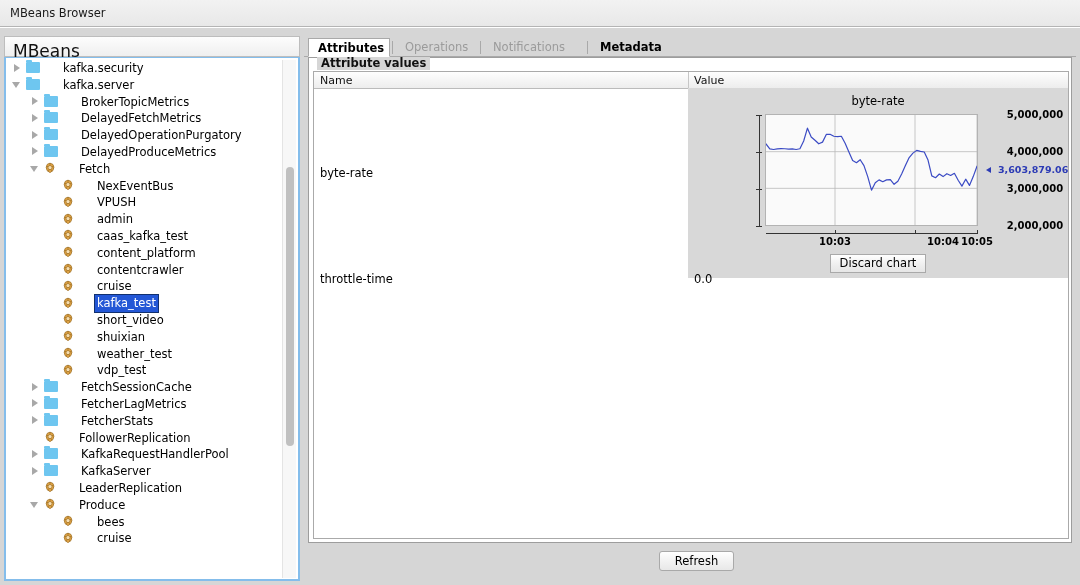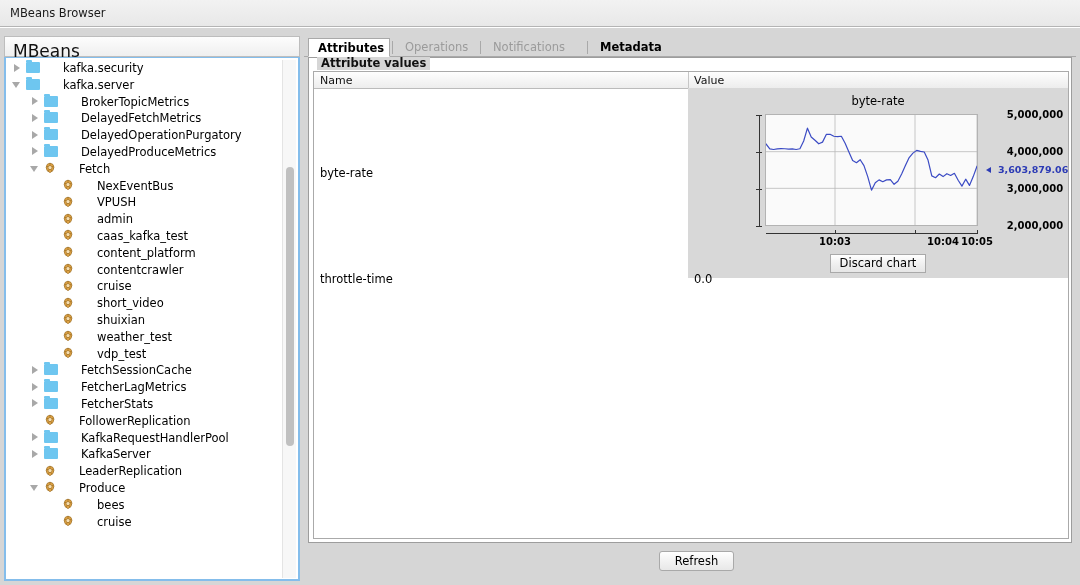--- a/index.html
+++ b/index.html
@@ -430,20 +430,25 @@
           <div class="tree-row"><span style="display: inline-block; width: 42px;"></span><span class="twisty "></span><span style="display: inline-block; width: 4px;"></span><span class="icon-bean"><svg width="12" height="12" viewBox="0 0 12 12">
                 <path d="M2.2 5.2 L3.4 2.2 L6 1.2 L8.8 2.3 L9.9 5.2 L8.9 8.6 L6 10.6 L3.1 8.6 Z" fill="#e8a94a" stroke="#9a6b1d" stroke-width="0.8"></path>
                 <circle cx="6" cy="5.6" r="2.1" fill="#f6ddb0" stroke="#9a6b1d" stroke-width="0.7"></circle>
                 <path d="M6 1.2 L6 3.4 M2.6 4.1 L4.3 5.0 M9.5 4.1 L7.8 5.0 M4.2 9.4 L5.2 7.6 M7.9 9.4 L6.9 7.6" stroke="#9a6b1d" stroke-width="0.7" fill="none"></path>
               </svg></span><span class="tree-label">contentcrawler</span></div>
           <div class="tree-row"><span style="display: inline-block; width: 42px;"></span><span class="twisty "></span><span style="display: inline-block; width: 4px;"></span><span class="icon-bean"><svg width="12" height="12" viewBox="0 0 12 12">
                 <path d="M2.2 5.2 L3.4 2.2 L6 1.2 L8.8 2.3 L9.9 5.2 L8.9 8.6 L6 10.6 L3.1 8.6 Z" fill="#e8a94a" stroke="#9a6b1d" stroke-width="0.8"></path>
                 <circle cx="6" cy="5.6" r="2.1" fill="#f6ddb0" stroke="#9a6b1d" stroke-width="0.7"></circle>
                 <path d="M6 1.2 L6 3.4 M2.6 4.1 L4.3 5.0 M9.5 4.1 L7.8 5.0 M4.2 9.4 L5.2 7.6 M7.9 9.4 L6.9 7.6" stroke="#9a6b1d" stroke-width="0.7" fill="none"></path>
               </svg></span><span class="tree-label">cruise</span></div>
+          <div class="tree-row selected"><span style="display: inline-block; width: 42px;"></span><span class="twisty "></span><span style="display: inline-block; width: 4px;"></span><span class="icon-bean"><svg width="12" height="12" viewBox="0 0 12 12">
+                <path d="M2.2 5.2 L3.4 2.2 L6 1.2 L8.8 2.3 L9.9 5.2 L8.9 8.6 L6 10.6 L3.1 8.6 Z" fill="#e8a94a" stroke="#9a6b1d" stroke-width="0.8"></path>
+                <circle cx="6" cy="5.6" r="2.1" fill="#f6ddb0" stroke="#9a6b1d" stroke-width="0.7"></circle>
+                <path d="M6 1.2 L6 3.4 M2.6 4.1 L4.3 5.0 M9.5 4.1 L7.8 5.0 M4.2 9.4 L5.2 7.6 M7.9 9.4 L6.9 7.6" stroke="#9a6b1d" stroke-width="0.7" fill="none"></path>
+              </svg></span><span class="tree-label">kafka_test</span></div>
           <div class="tree-row"><span style="display: inline-block; width: 42px;"></span><span class="twisty "></span><span style="display: inline-block; width: 4px;"></span><span class="icon-bean"><svg width="12" height="12" viewBox="0 0 12 12">
                 <path d="M2.2 5.2 L3.4 2.2 L6 1.2 L8.8 2.3 L9.9 5.2 L8.9 8.6 L6 10.6 L3.1 8.6 Z" fill="#e8a94a" stroke="#9a6b1d" stroke-width="0.8"></path>
                 <circle cx="6" cy="5.6" r="2.1" fill="#f6ddb0" stroke="#9a6b1d" stroke-width="0.7"></circle>
                 <path d="M6 1.2 L6 3.4 M2.6 4.1 L4.3 5.0 M9.5 4.1 L7.8 5.0 M4.2 9.4 L5.2 7.6 M7.9 9.4 L6.9 7.6" stroke="#9a6b1d" stroke-width="0.7" fill="none"></path>
               </svg></span><span class="tree-label">short_video</span></div>
           <div class="tree-row"><span style="display: inline-block; width: 42px;"></span><span class="twisty "></span><span style="display: inline-block; width: 4px;"></span><span class="icon-bean"><svg width="12" height="12" viewBox="0 0 12 12">
                 <path d="M2.2 5.2 L3.4 2.2 L6 1.2 L8.8 2.3 L9.9 5.2 L8.9 8.6 L6 10.6 L3.1 8.6 Z" fill="#e8a94a" stroke="#9a6b1d" stroke-width="0.8"></path>
                 <circle cx="6" cy="5.6" r="2.1" fill="#f6ddb0" stroke="#9a6b1d" stroke-width="0.7"></circle>
                 <path d="M6 1.2 L6 3.4 M2.6 4.1 L4.3 5.0 M9.5 4.1 L7.8 5.0 M4.2 9.4 L5.2 7.6 M7.9 9.4 L6.9 7.6" stroke="#9a6b1d" stroke-width="0.7" fill="none"></path>
               </svg></span><span class="tree-label">shuixian</span></div>

